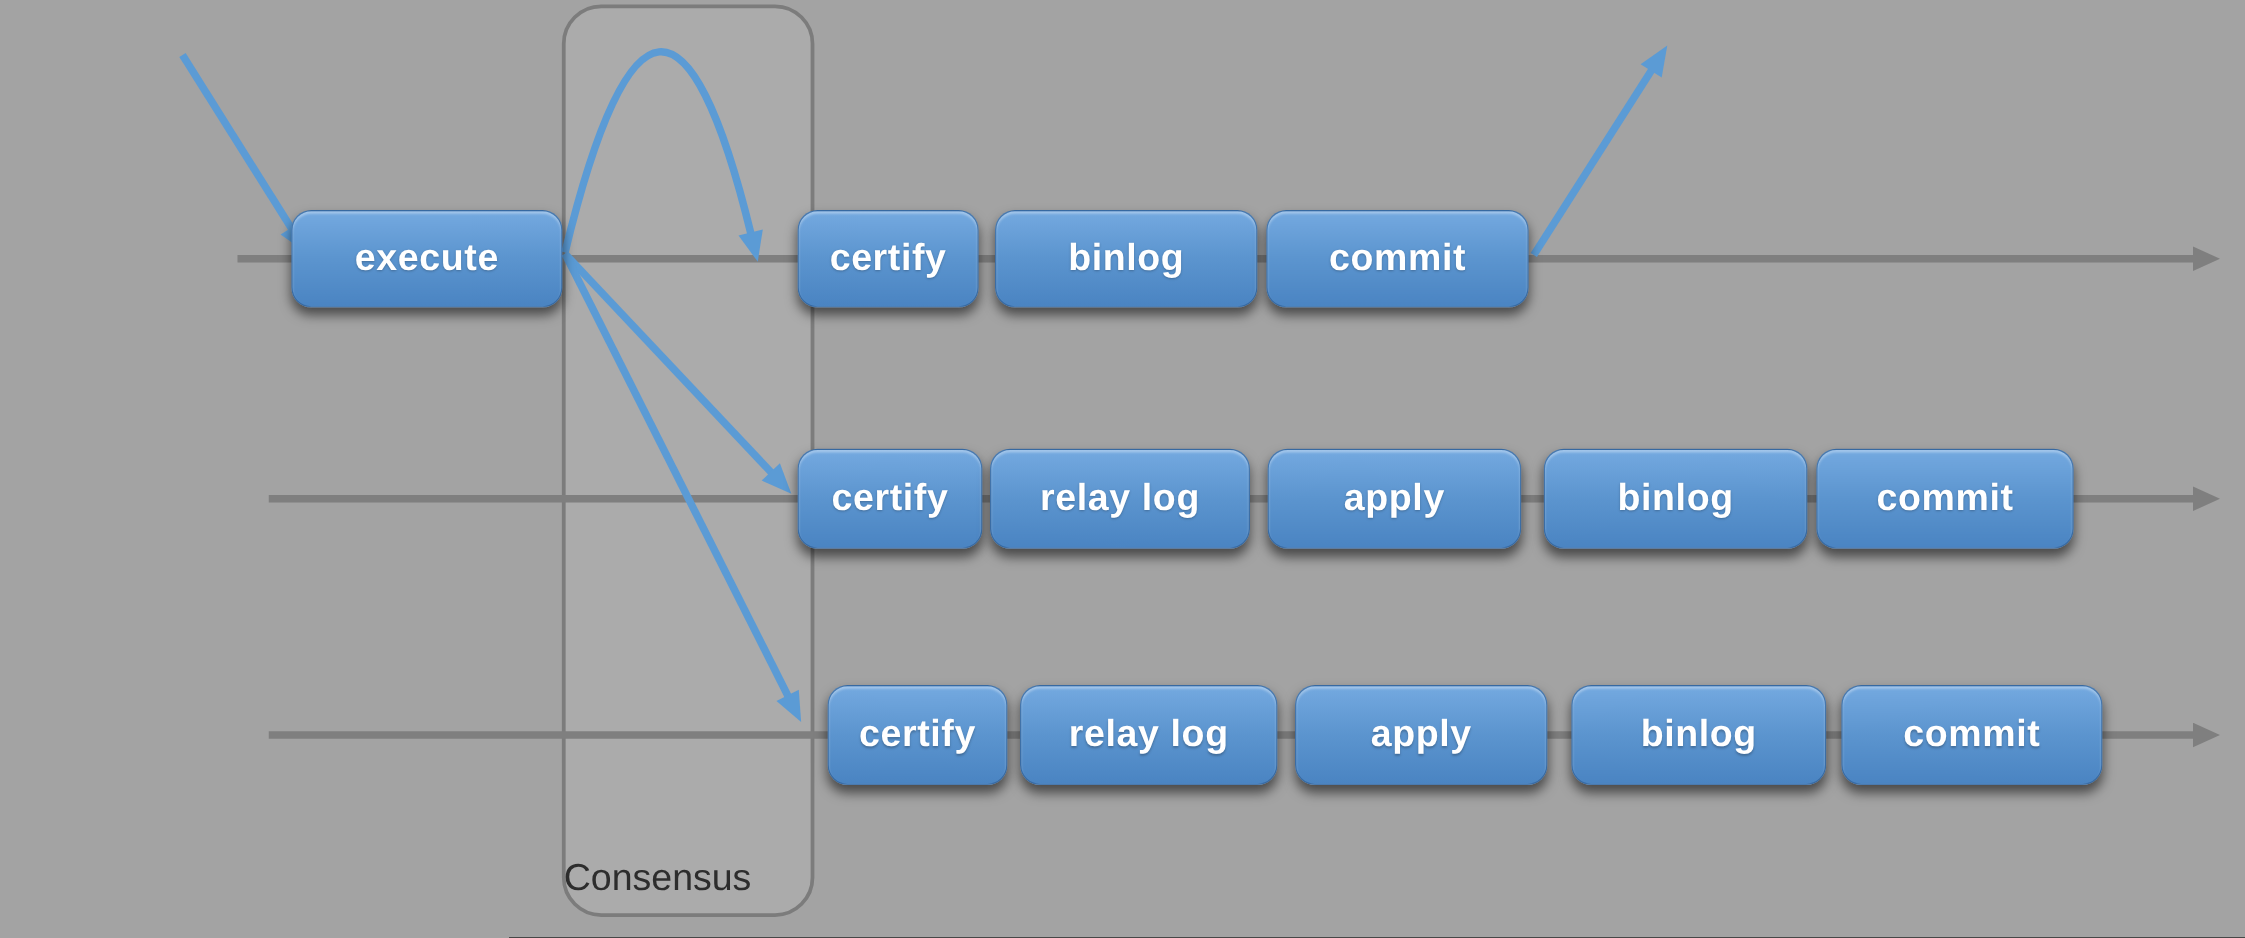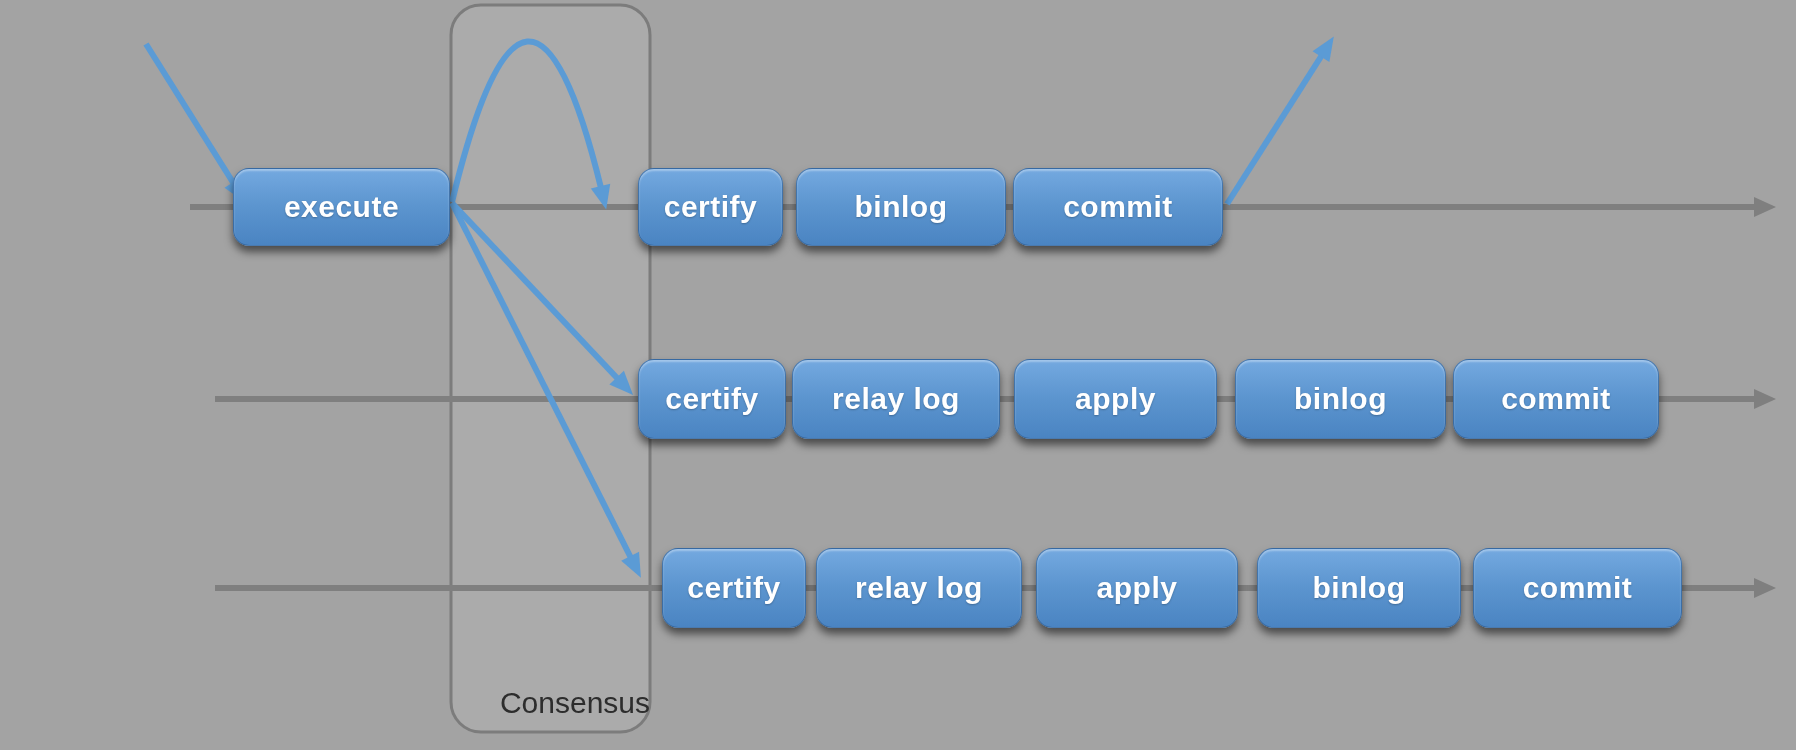--- a/index.html
+++ b/index.html
@@ -33,21 +33,21 @@
     text-shadow: 0 1px 2px rgba(0,0,0,0.25);
   }
   .row1 { top: 168px; height: 78px; }
   .row2 { top: 359px; height: 80px; }
   .row3 { top: 548px; height: 80px; }
   #consensus-label {
     position: absolute;
     left: 451px;
     top: 686px;
     width: 199px;
-    text-align: right;
+    text-align: left;
     font-size: 30px;
     font-weight: normal;
     color: #2d2d2d;
   }
 </style>
 </head>
 <body>
 
 <div id="canvas">
 

